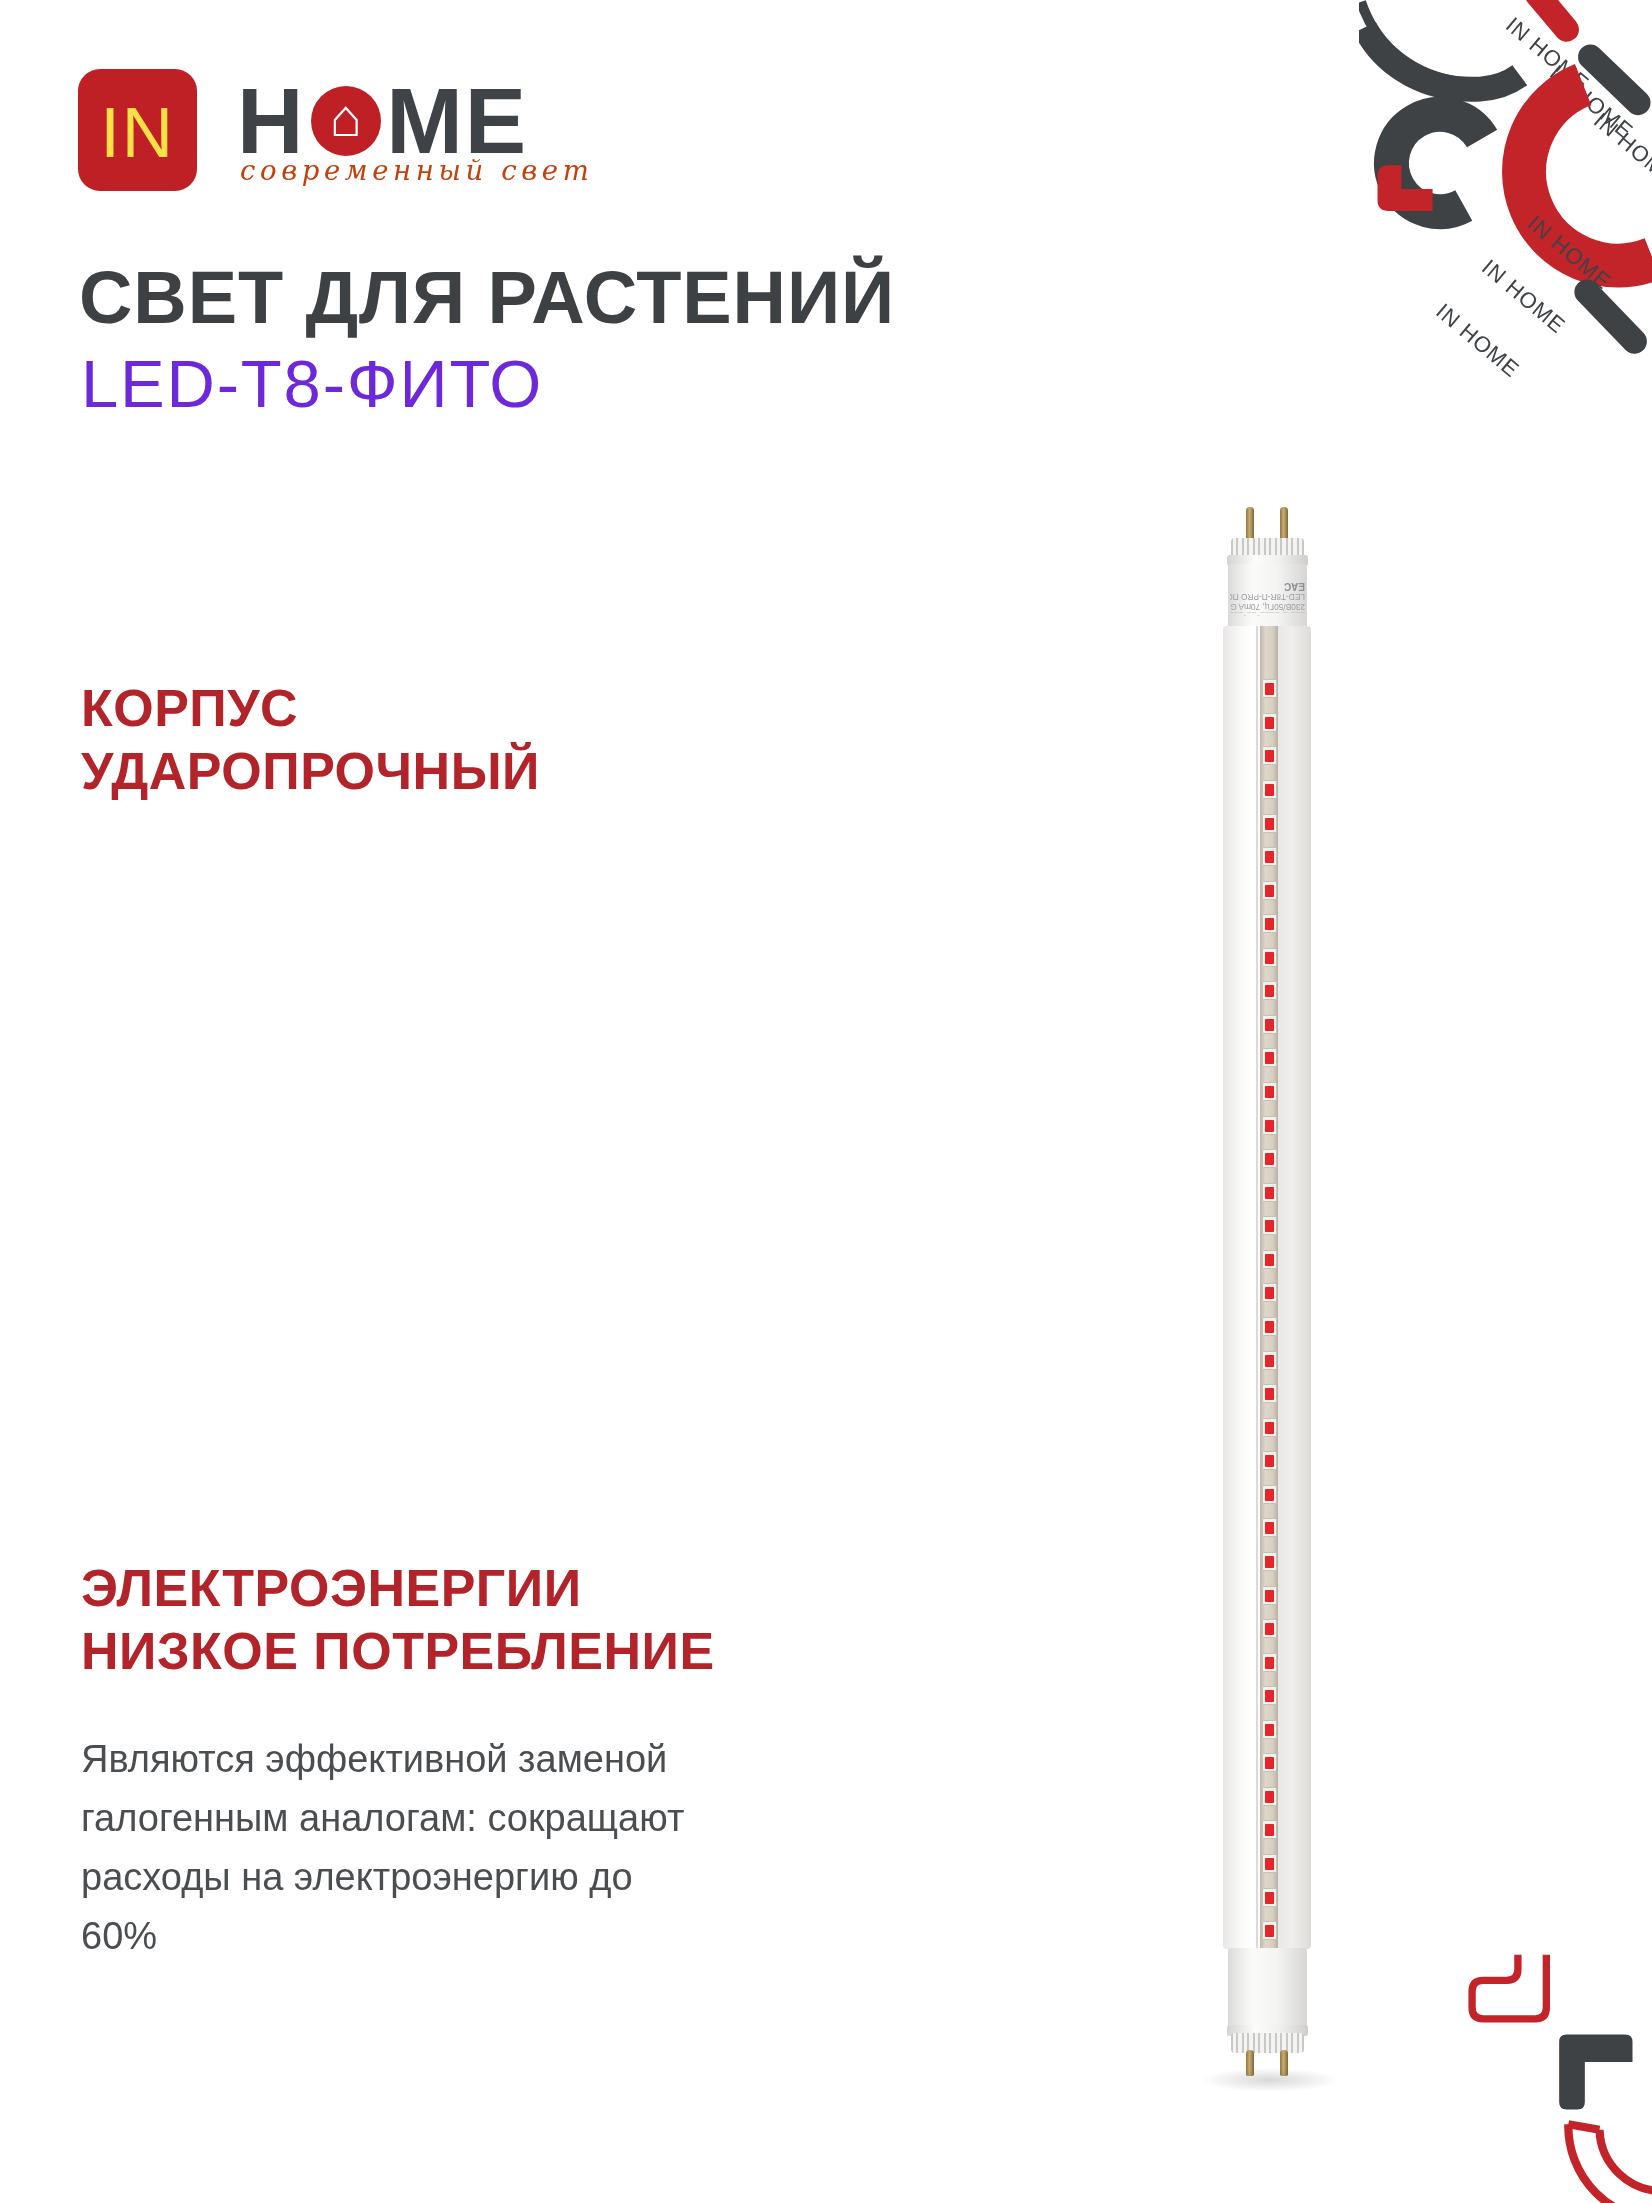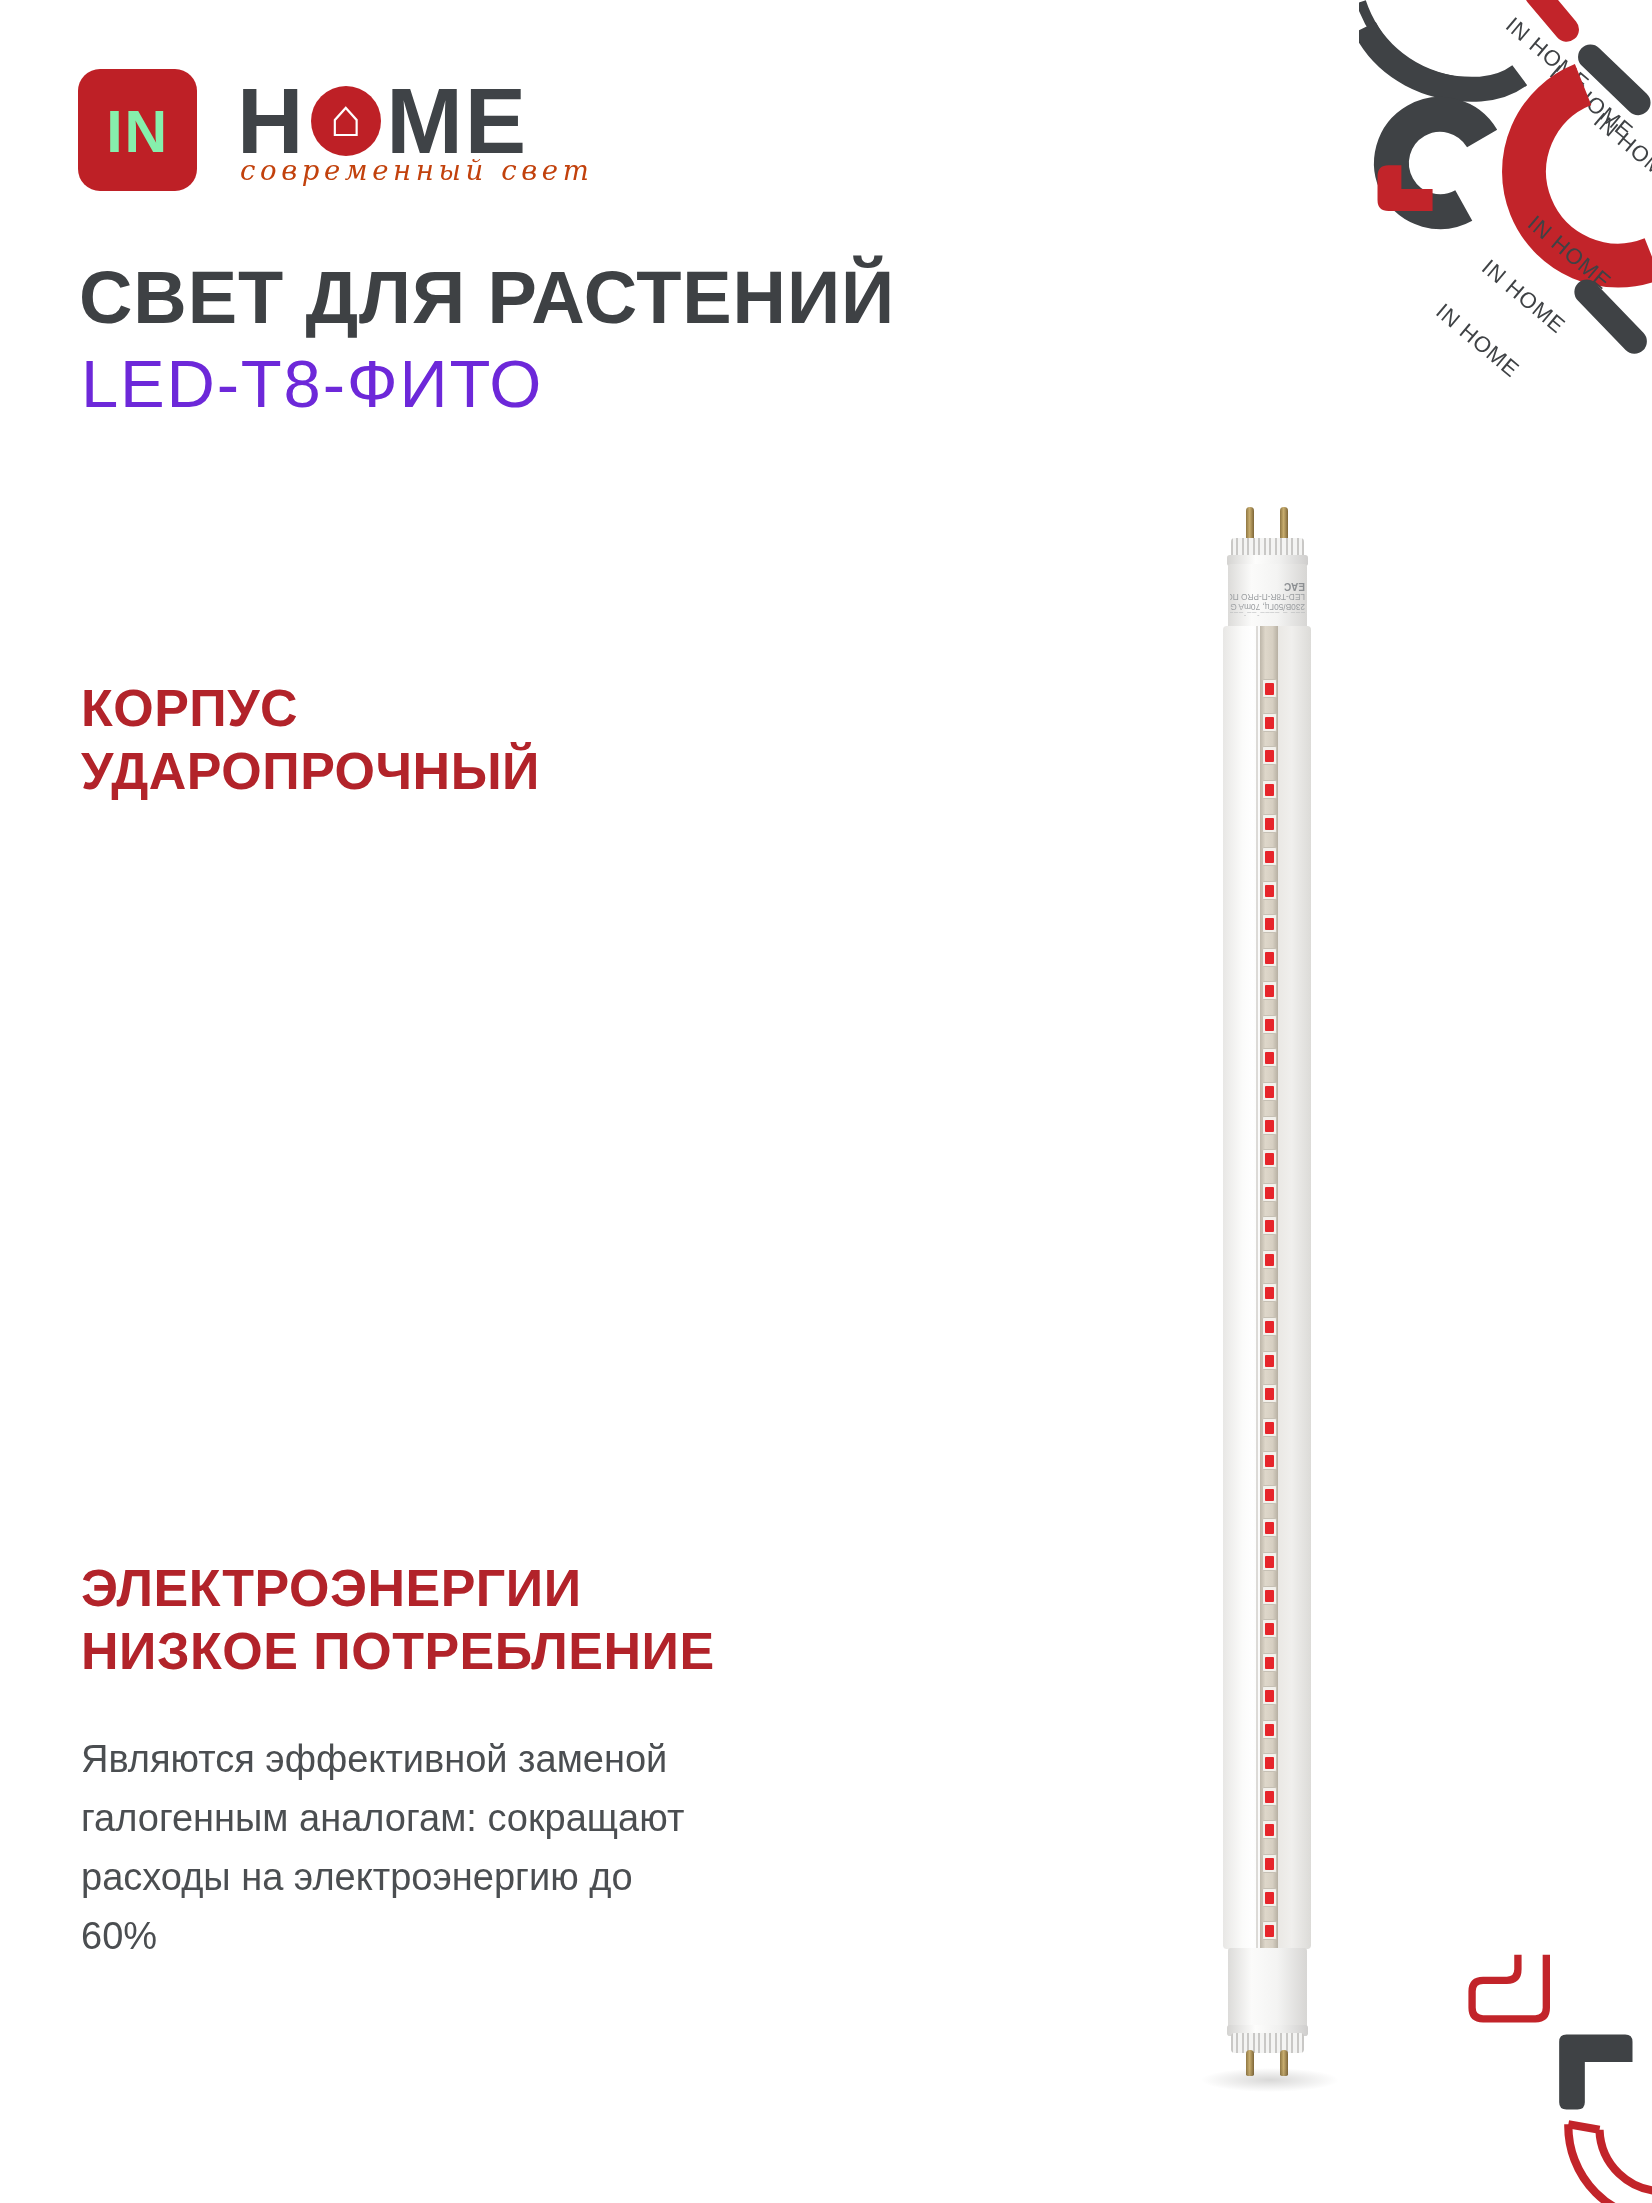--- a/index.html
+++ b/index.html
@@ -3,21 +3,21 @@
 <meta charset="utf-8">
 <style>
   html,body{margin:0;padding:0;background:#ffffff;}
   .canvas{position:relative;width:1653px;height:2204px;background:#ffffff;overflow:hidden;
           font-family:"Liberation Sans",sans-serif;}
 
   
   .logo{position:absolute;left:78px;top:69px;display:flex;align-items:flex-start;}
   .logo-square{width:119px;height:122px;background:#be2026;border-radius:22px;
                display:flex;align-items:center;justify-content:center;}
-  .logo-in{color:#86efac;font-weight:bold;font-size:59px;letter-spacing:1.8px;transform:translateY(1.8px);}
+  .logo-in{color:#fde047;font-weight:normal;font-size:71px;letter-spacing:1.8px;transform:translateY(1.8px);}
   .logo-home{display:flex;align-items:center;margin-left:40px;margin-top:16.5px;}
   .logo-letter{color:#3f4347;font-weight:bold;font-size:92px;line-height:70px;letter-spacing:1.8px;}
   .logo-o{width:70px;height:70px;border-radius:50%;background:#be2026;margin:0 5.5px;
           display:flex;align-items:center;justify-content:center;}
   .logo-house{color:#ffffff;font-size:53px;line-height:53px;transform:translateY(-2.8px);}
   .logo-tagline{position:absolute;left:240px;top:154px;font-family:"DejaVu Serif",serif;
                 font-style:italic;font-size:27.5px;letter-spacing:4.6px;color:#c2410c;white-space:nowrap;}
 
   
   .title{position:absolute;left:79px;top:255px;font-size:74px;font-weight:bold;

